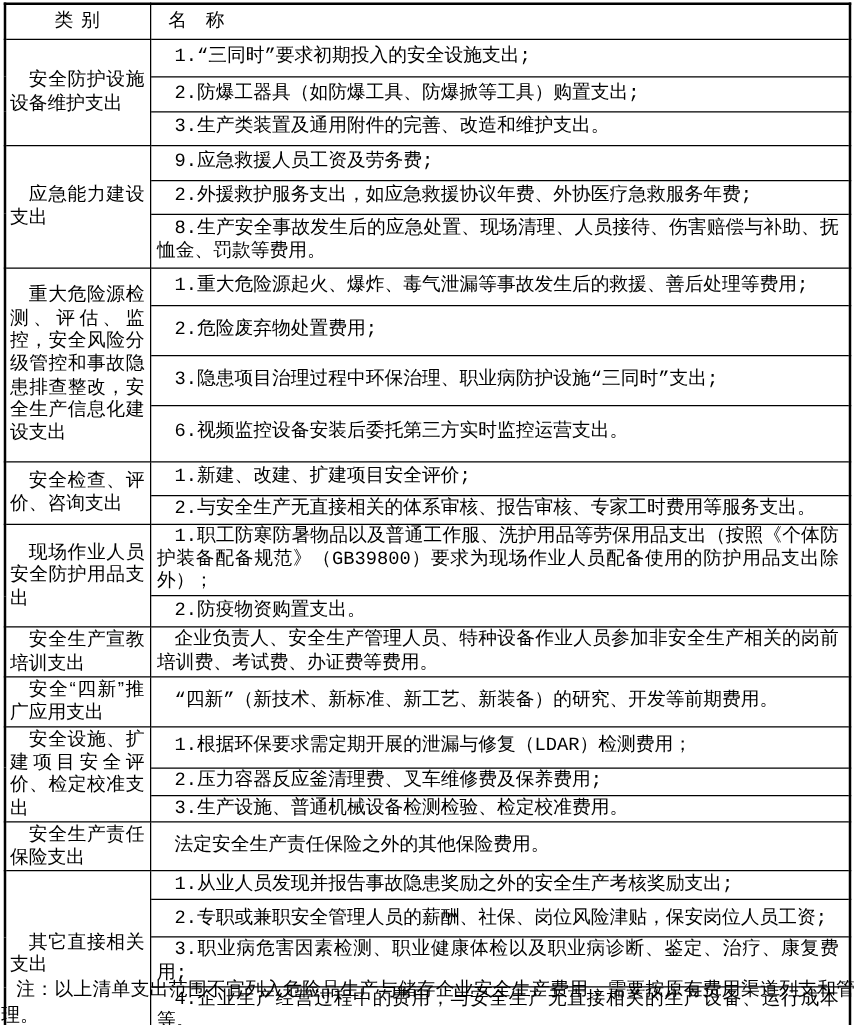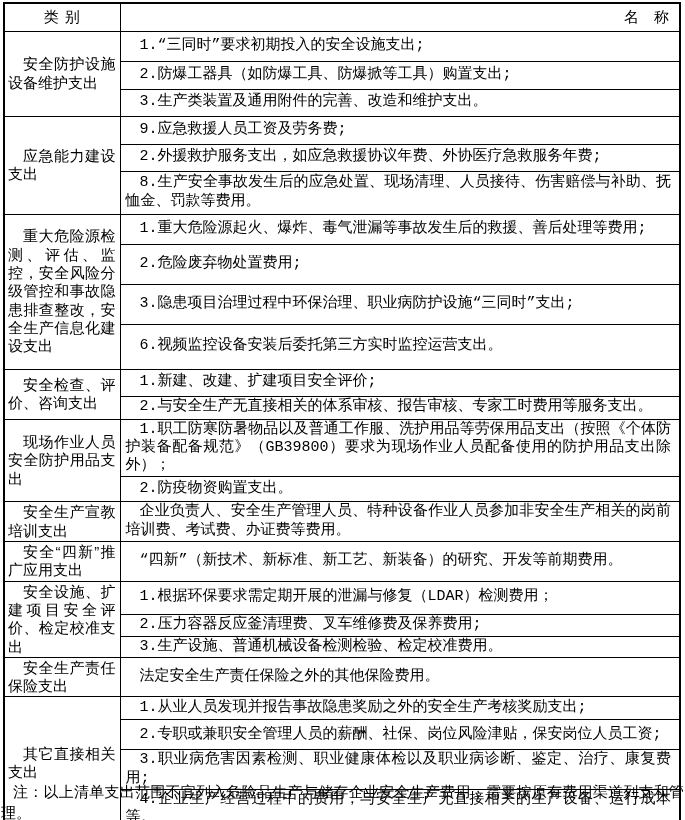--- a/index.html
+++ b/index.html
@@ -24,29 +24,29 @@
     border-collapse: collapse;
     table-layout: fixed;
     border: 2px solid #000000;
   }
   th, td {
     border: 1px solid #000000;
     font-size: 15px;
     font-weight: normal;
     vertical-align: middle;
     line-height: 1.22;
-    padding: 1px 10px;
+    padding: 1px 20px;
     overflow: hidden;
   }
   th.cat-h {
     text-align: center;
     letter-spacing: 1px;
   }
   th.name-h {
-    text-align: right;
+    text-align: left;
     padding-left: 14px;
   }
   td.cat {
     text-align: justify;
     text-indent: 15px;
     padding: 1px 4px 1px 3px;
     margin-top: 12px;
   }
   td.item {
     text-align: justify;

